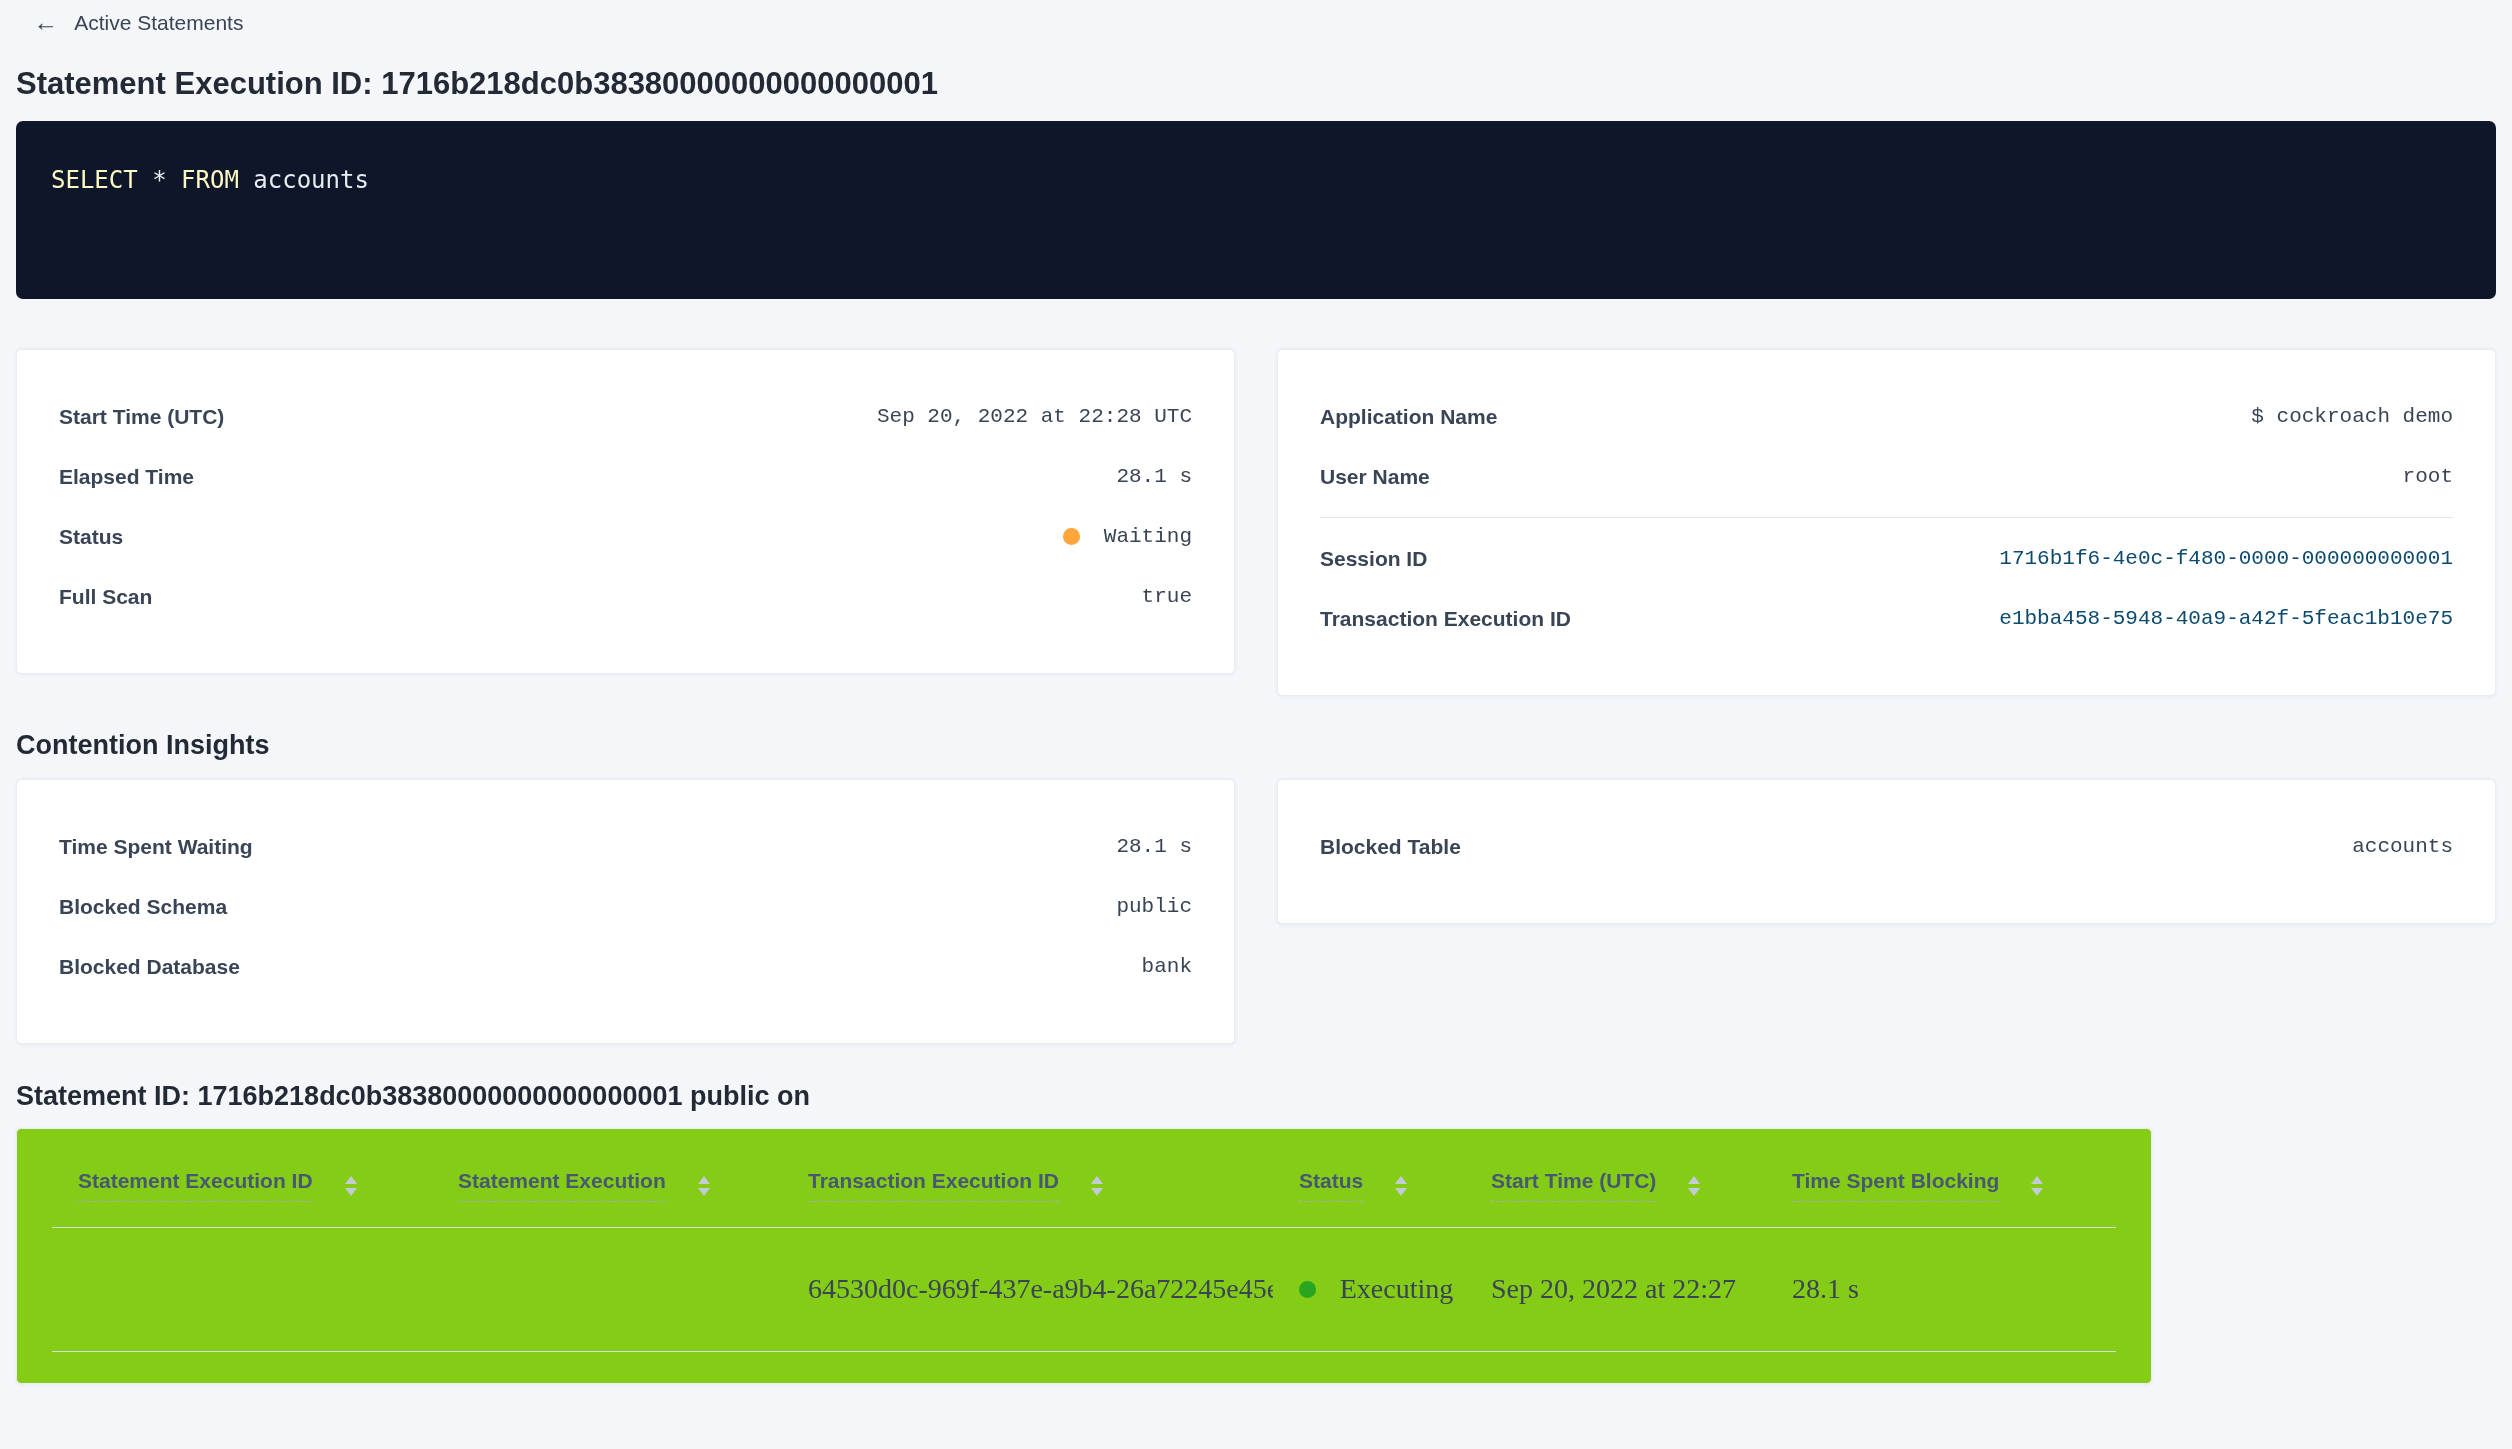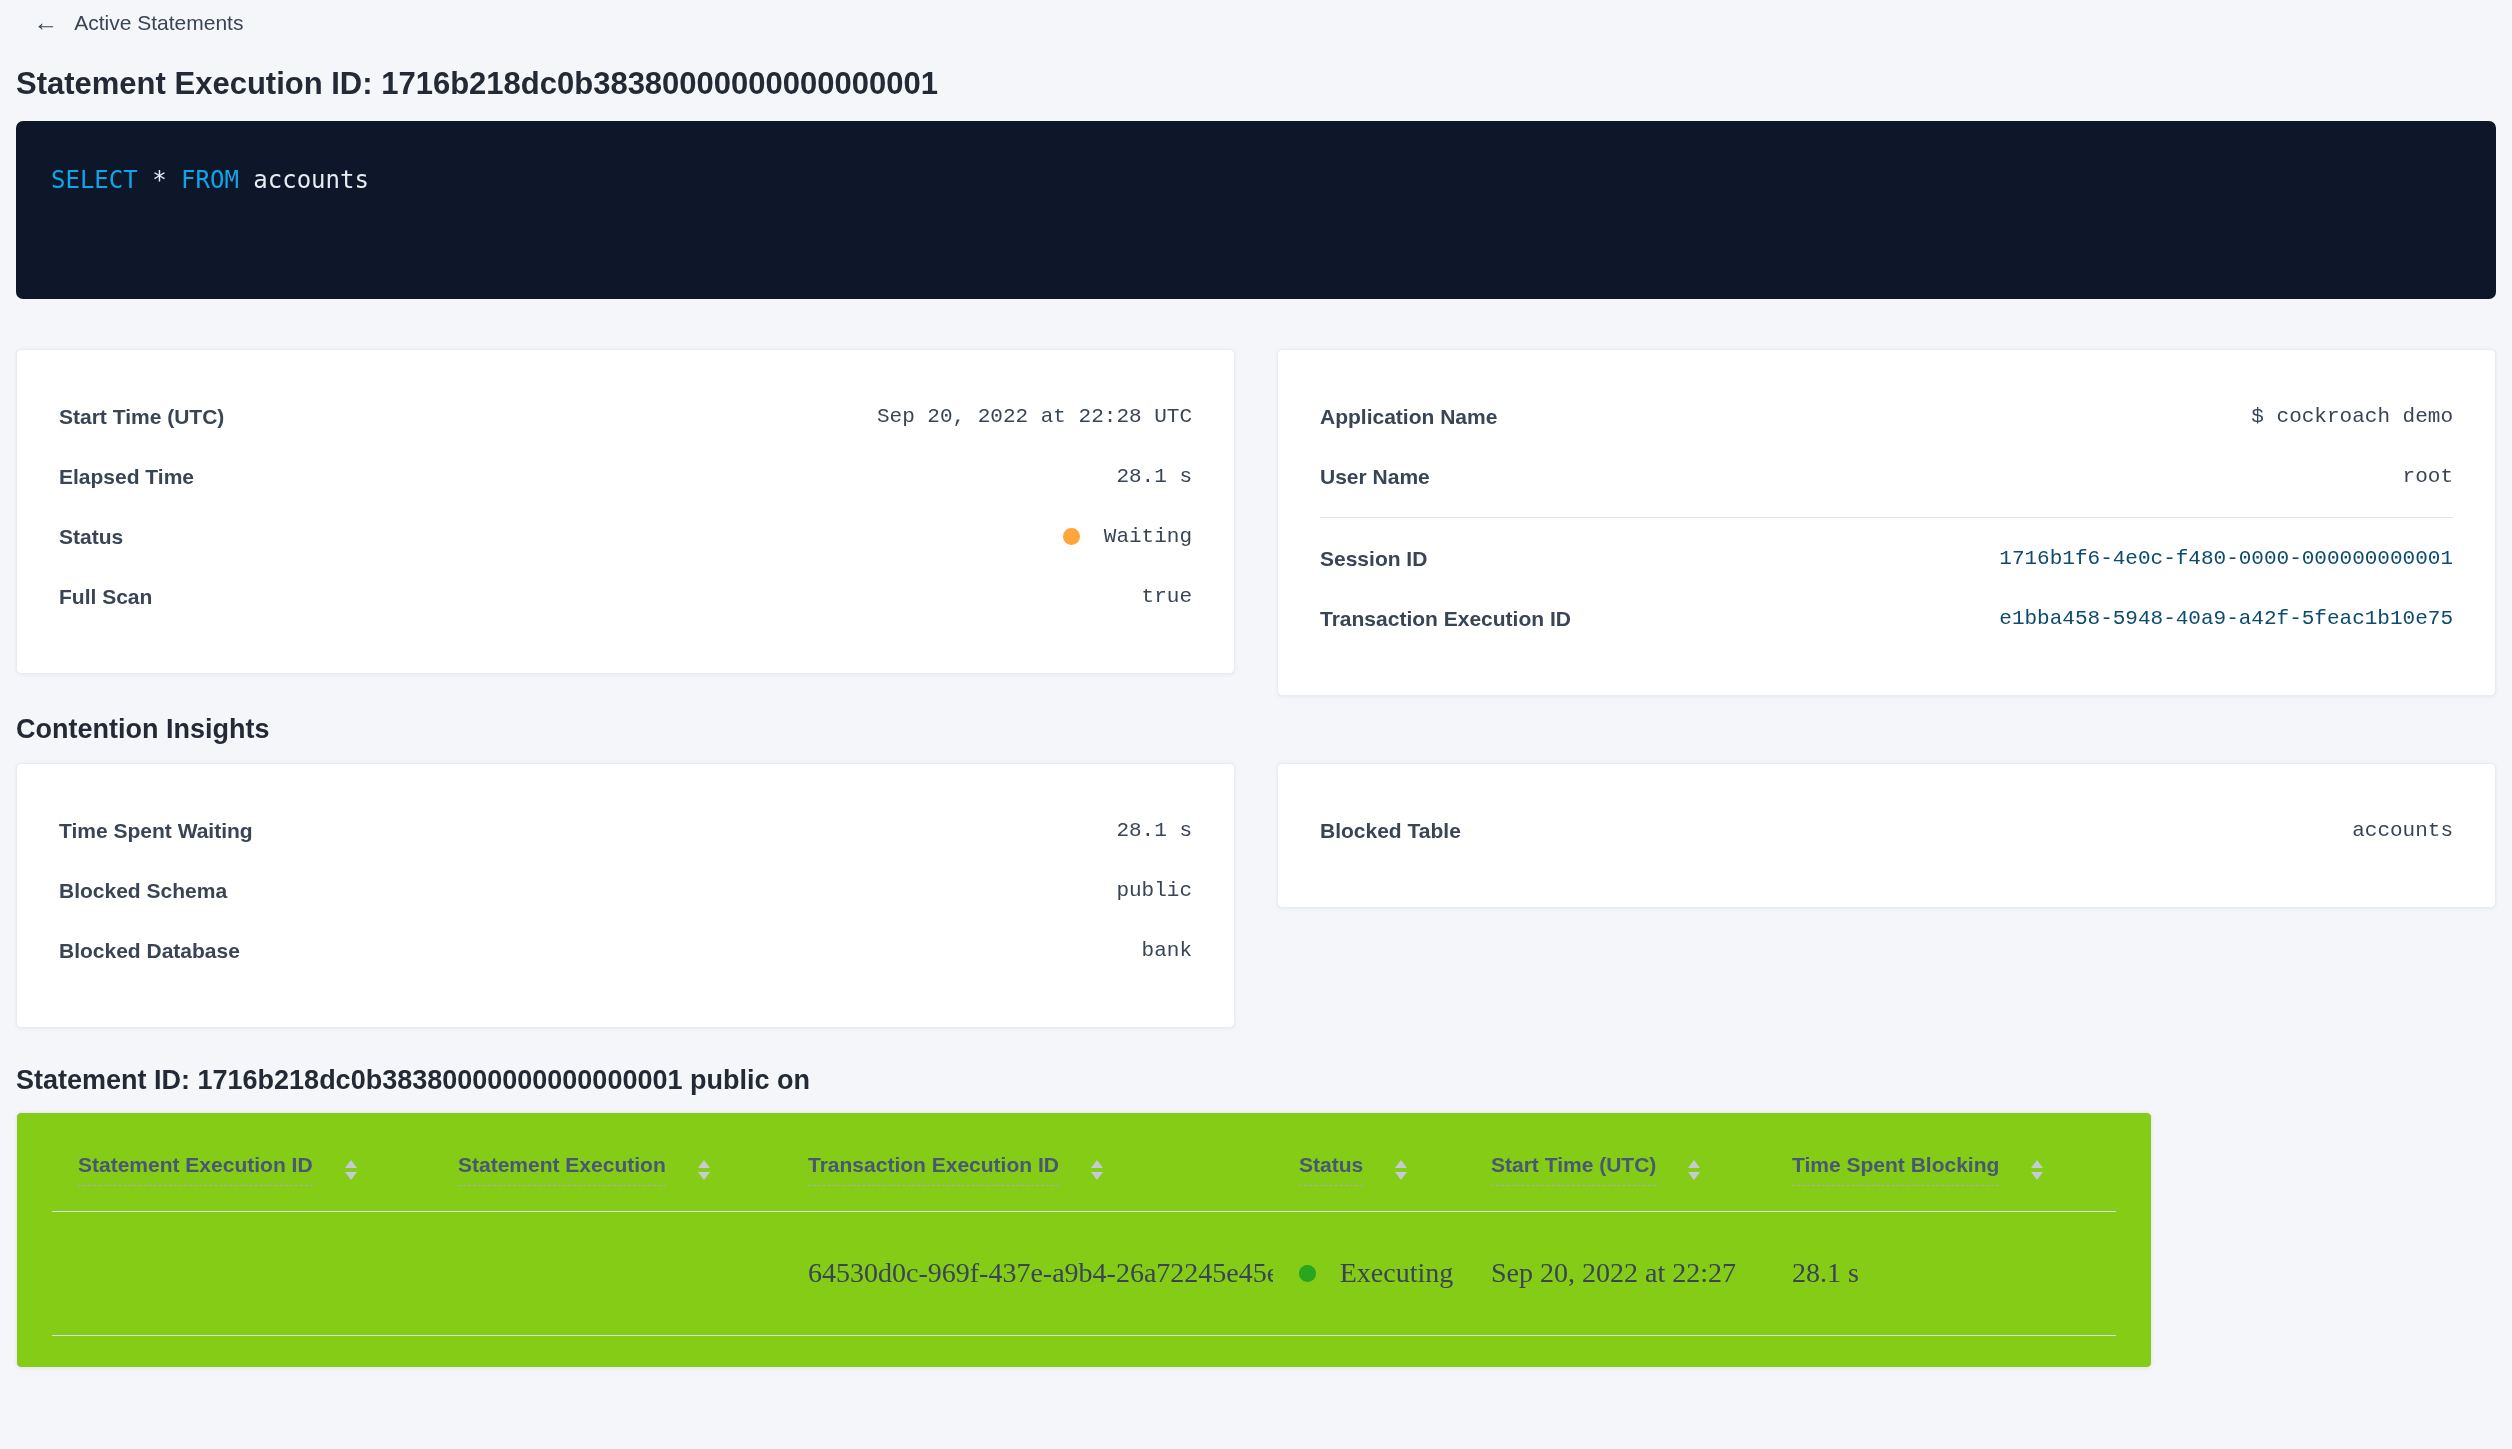--- a/index.html
+++ b/index.html
@@ -25,21 +25,21 @@
   }
 
   .sql-box{
     margin-top:22px;height:178px;box-sizing:border-box;
     background:#0e1729;border-radius:7px;
     padding:44px 35px;
     font-family:"DejaVu Sans Mono","Liberation Mono",monospace;
     font-size:24px;line-height:1.25;color:#e7ecf3;
     white-space:pre-wrap;
   }
-  .kw{color:#0ea5e9;}
+  .kw{color:#fef9c3;}
 
   .cards-grid{
     display:grid;grid-template-columns:1fr 1fr;column-gap:42px;
     align-items:start;
   }
   .grid-1{margin-top:50px;}
   .grid-2{margin-top:20px;}
 
   .card{
     background:#ffffff;
@@ -59,21 +59,21 @@
   .divider{border:none;border-top:0.9px solid #e2e6ec;margin:10.5px 0;}
 
   .status-value{display:flex;align-items:center;gap:24px;}
   .dot{width:16.7px;height:16.7px;border-radius:50%;display:inline-block;flex:none;}
   .dot-orange{background:#ffa53b;}
   .dot-green{background:#2aa51f;}
 
   .section-heading{
     font-size:27px;line-height:27px;font-weight:700;color:#242a35;
   }
-  .heading-contention{margin:20px 0 0;}
+  .heading-contention{margin:36px 0 0;}
   .heading-waiting{margin:39px 0 0;}
 
   .table-card{
     margin-top:18.4px;
     width:2136px;box-sizing:border-box;
     background:#84cc16;
     border:0.9px solid #e7ecf3;
     border-radius:5.3px;
     box-shadow:0 0.9px 3.5px rgba(57,68,85,0.07);
     padding:19.3px 35px 31px;

